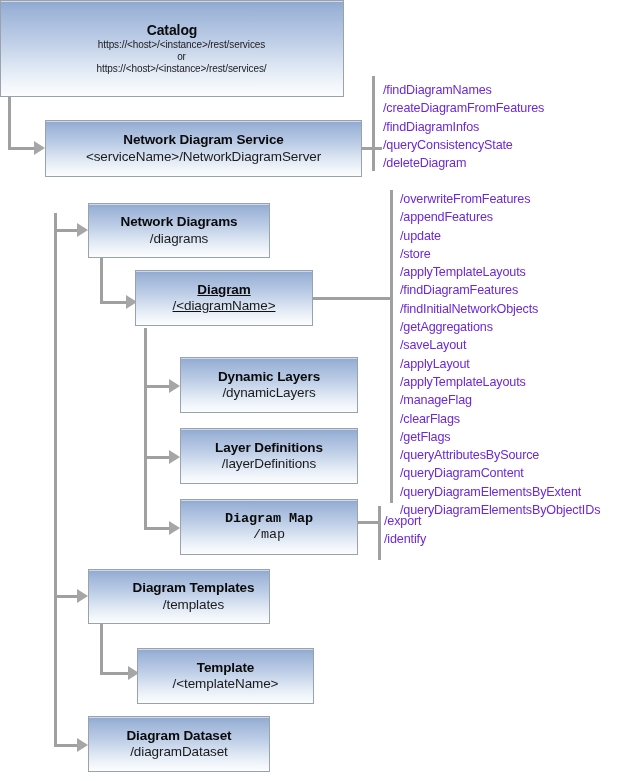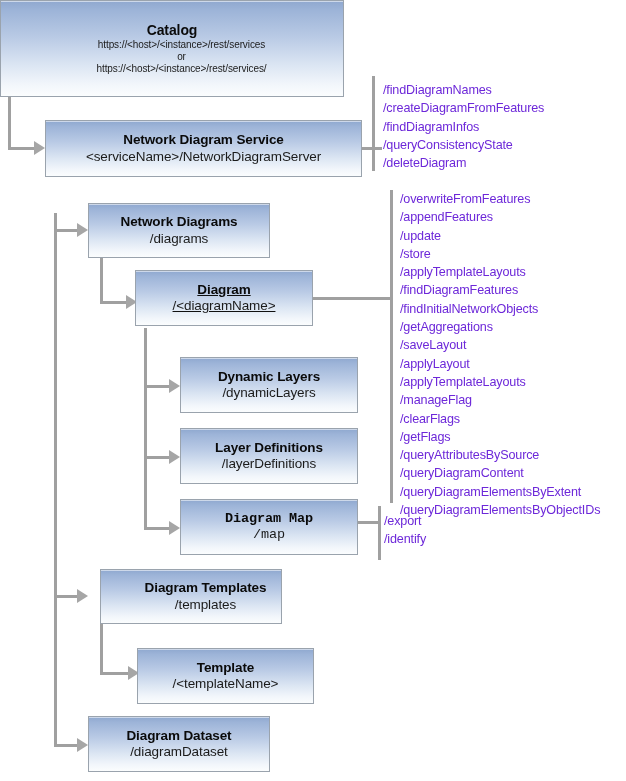--- a/index.html
+++ b/index.html
@@ -164,21 +164,21 @@
   <div class="node" style="left:180px; top:428px; width:178px; height:56px;">
     <div class="title">Layer Definitions</div>
     <div class="sub">/layerDefinitions</div>
   </div>
 
   <div class="node" style="left:180px; top:499px; width:178px; height:56px;font-family:Liberation Mono, monospace;">
     <div class="title">Diagram Map</div>
     <div class="sub">/map</div>
   </div>
 
-  <div class="node" style="left:100px; top:569px; width:182px; height:55px;padding-left:29px;">
+  <div class="node" style="left:88px; top:569px; width:182px; height:55px;padding-left:29px;">
     <div class="title">Diagram Templates</div>
     <div class="sub">/templates</div>
   </div>
 
   <div class="node" style="left:137px; top:648px; width:177px; height:56px;">
     <div class="title">Template</div>
     <div class="sub">/&lt;templateName&gt;</div>
   </div>
 
   <div class="node" style="left:88px; top:716px; width:182px; height:56px;">

